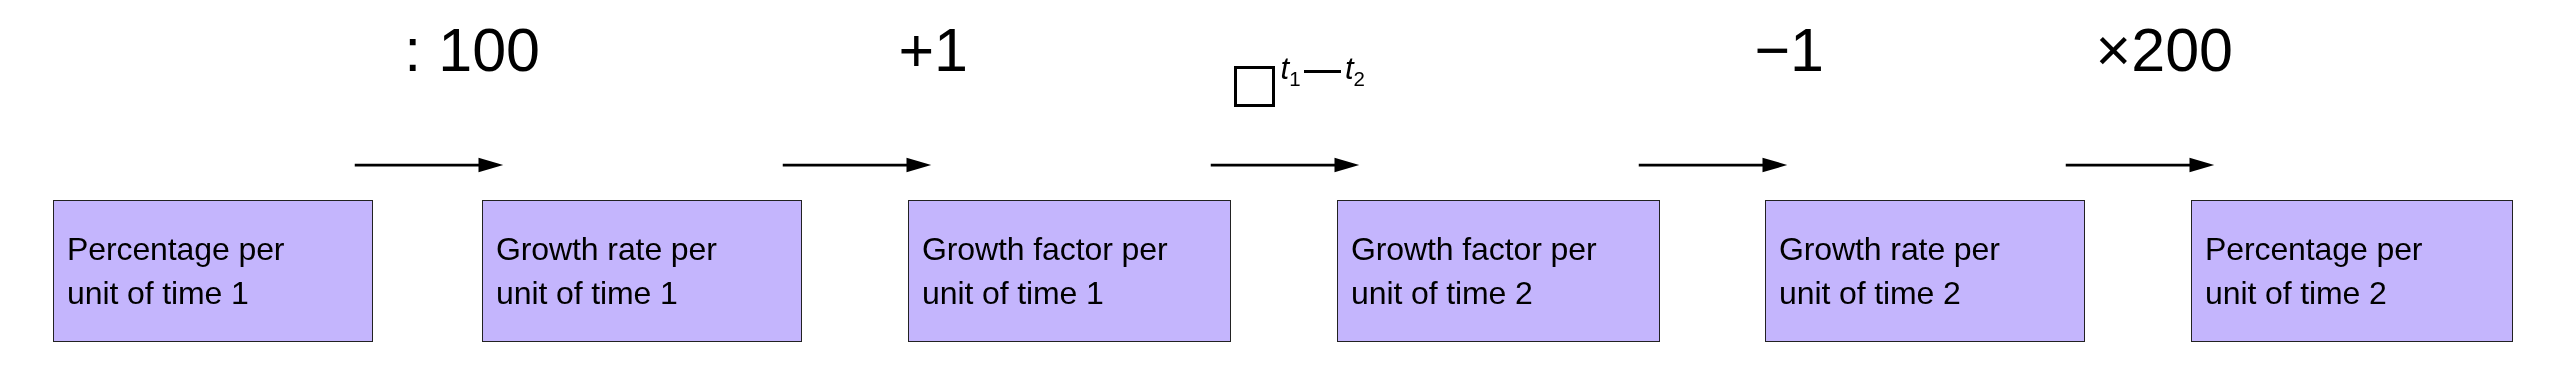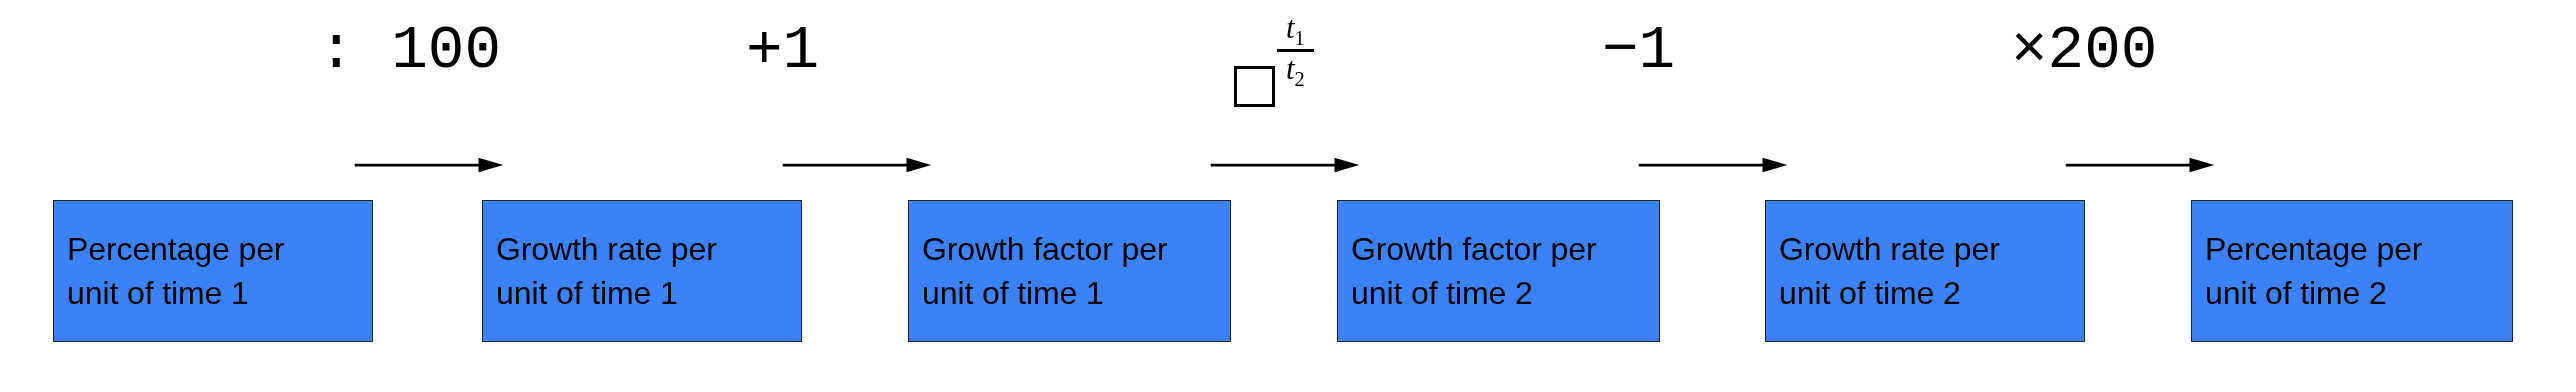--- a/index.html
+++ b/index.html
@@ -14,21 +14,21 @@
     background: #ffffff;
     overflow: hidden;
     font-family: "Liberation Sans", sans-serif;
   }
 
   
   .node-box {
     position: absolute;
     box-sizing: border-box;
     border: 1.9px solid #222222;
-    background: #3b82f6;
+    background: #c4b5fd;
     display: flex;
     flex-direction: column;
     justify-content: center;
     padding-left: 13px;
     padding-right: 5.6px;
   }
   .node-line {
     font-family: "Liberation Sans", sans-serif;
     font-size: 32px;
     line-height: 44px;
@@ -41,48 +41,48 @@
   .arrow {
     position: absolute;
     height: 22px;
     pointer-events: none;
   }
   .arrow svg { display: block; overflow: visible; }
 
   
   .op-label {
     position: absolute;
-    font-family: Liberation Mono, monospace;
+    font-family: Liberation Sans, sans-serif;
     font-size: 61px;
     line-height: 1;
     color: #000000;
     white-space: nowrap;
-    text-align: left;
+    text-align: right;
   }
 
   
   .power-label {
     position: absolute;
     display: flex;
     align-items: flex-end;
     white-space: nowrap;
   }
   .empty-square {
     width: 41px;
     height: 41px;
     box-sizing: border-box;
     border: 3.7px solid #000000;
     background: #ffffff;
     display: block;
   }
   .frac {
     display: inline-flex;
-    flex-direction: column;
+    flex-direction: row;
     align-items: center;
-    font-family: Liberation Serif, serif;
+    font-family: Liberation Sans, sans-serif;
     font-size: 31px;
     line-height: 1;
     color: #000000;
     margin-left: 1.9px;
     margin-bottom: 16.7px;
   }
   .frac .num,
   .frac .den {
     padding: 0.9px 3.7px;
     font-style: italic;

